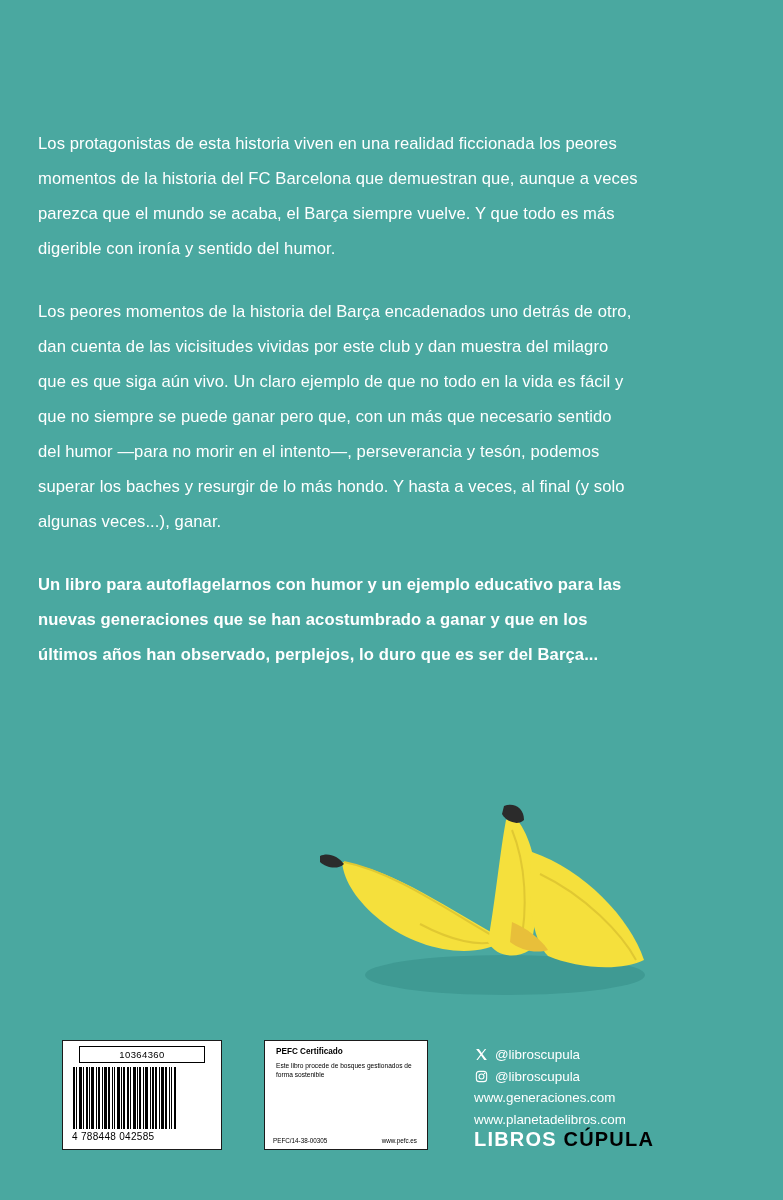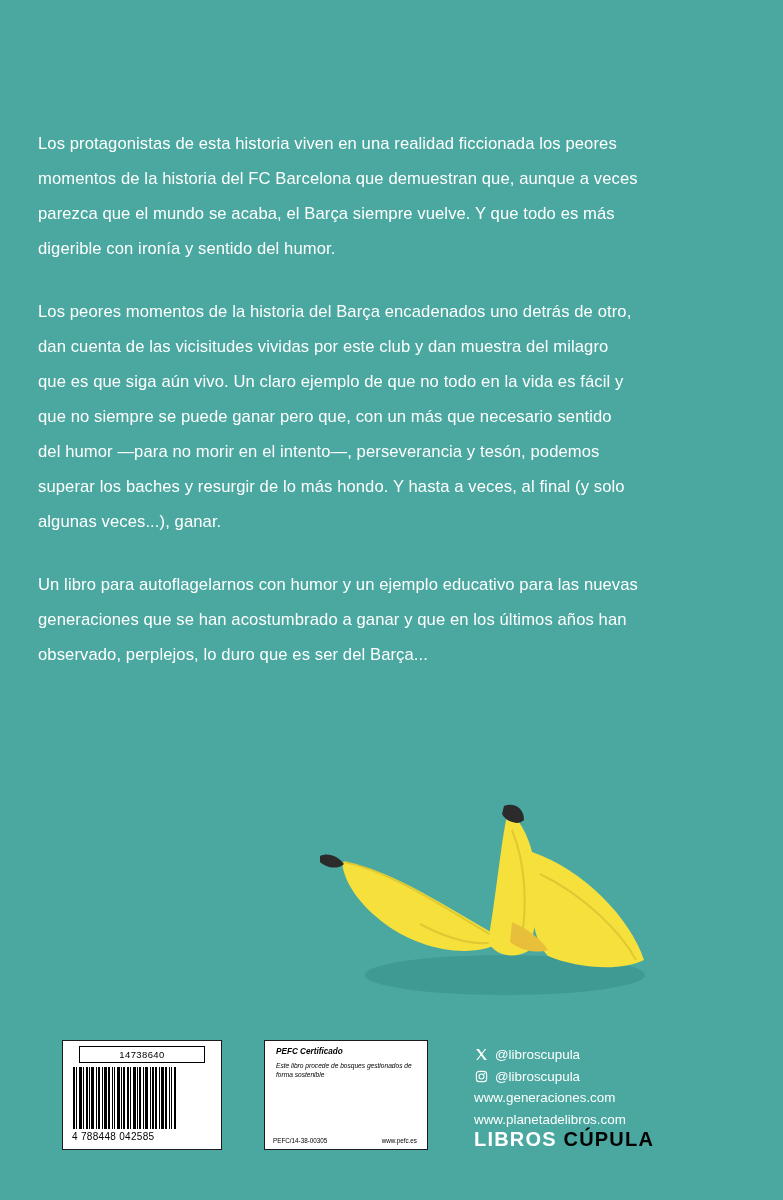--- a/index.html
+++ b/index.html
@@ -29,21 +29,21 @@
     width: 600px;
     color: #ffffff;
   }
   .para {
     font-size: 16.6px;
     line-height: 35px;
     letter-spacing: 0.1px;
     margin: 0 0 28px 0;
     font-weight: 400;
   }
-  .para:last-child { margin-bottom: 0; }
+  .para:last-child { margin-bottom: 0; font-weight: bold; }
 
   
   .banana-wrap {
     position: absolute;
     left: 300px;
     top: 800px;
     width: 420px;
     height: 220px;
   }
 
@@ -136,21 +136,20 @@
     letter-spacing: 0.5px;
     color: #000;
     margin-top: 3px;
     font-family: "Liberation Sans", sans-serif;
   }
   .pefc-right {
     flex: 1;
     padding-left: 5px;
     display: flex;
     flex-direction: column;
-    font-style: italic;
   }
   .pefc-title {
     font-size: 8.2px;
     font-weight: bold;
     color: #000;
     margin-bottom: 5px;
     font-family: "Liberation Sans", sans-serif;
   }
   .pefc-desc {
     font-size: 6.6px;
@@ -240,21 +239,21 @@
       <path d="M232 52 C 284 70, 330 118, 344 160 C 320 172, 276 168, 248 156 C 232 140, 226 96, 232 52 Z" fill="#f5e03c"></path>
       <path d="M240 74 C 286 96, 322 134, 336 160" fill="none" stroke="#e0c832" stroke-width="2"></path>
 
       <path d="M212 122 C 226 128, 240 138, 248 150 C 236 154, 220 150, 210 142 Z" fill="#e8bf3a"></path>
     </svg>
   </div>
 
   <div class="footer">
 
     <div class="barcode-box">
-      <div class="barcode-num">14738640</div>
+      <div class="barcode-num">10364360</div>
       <div class="bars">
         <i style="width:2px"></i>
           <i style="width:1px;background:#fff"></i>
         <i style="width:1px"></i>
           <i style="width:2px;background:#fff"></i>
         <i style="width:3px"></i>
           <i style="width:1px;background:#fff"></i>
         <i style="width:1px"></i>
           <i style="width:2px;background:#fff"></i>
         <i style="width:2px"></i>

